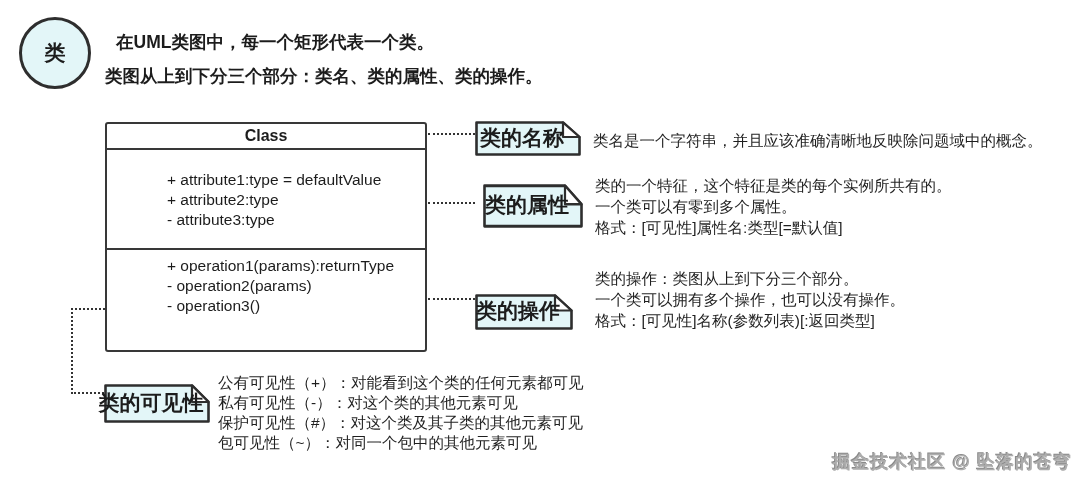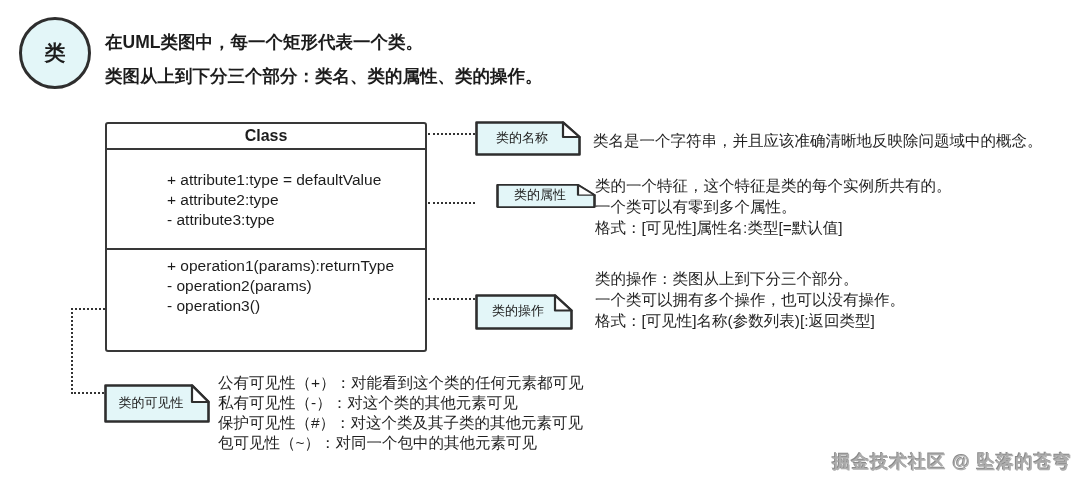--- a/index.html
+++ b/index.html
@@ -64,21 +64,21 @@
     white-space: nowrap;
     margin-left: 48px;
   }
 
   
   .note { display: block; }
   .note svg { position: absolute; left: 0; top: 0; width: 100%; height: 100%; }
   .note-text {
     position: absolute; left: 2px; right: 14px; top: 0; bottom: 2px;
     display: flex; align-items: center; justify-content: center;
-    font-weight: normal; font-size: 13px; white-space: nowrap;
+    font-weight: bold; font-size: 21px; white-space: nowrap;
   }
 
   
   .dot-h { border-top: 2.5px dotted #333333; height: 0; }
   .dot-v { border-left: 2.5px dotted #333333; width: 0; }
 
   
   .desc {
     font-size: 15.5px;
     line-height: 21px;
@@ -101,21 +101,21 @@
 </style>
 </head>
 <body>
 
 <div class="canvas">
 
   <div class="abs badge-circle">
     <span>类</span>
   </div>
 
-  <div class="abs title-line" style="top:30px;">在UML类图中，每一个矩形代表一个类。</div>
+  <div class="abs title-line" style="top:30px;margin-left:11px;">在UML类图中，每一个矩形代表一个类。</div>
   <div class="abs title-line" style="top:64px;">类图从上到下分三个部分：类名、类的属性、类的操作。</div>
 
   <div class="abs class-box">
     <div class="class-header">
       <span>Class</span>
     </div>
     <div class="class-attrs">
       <div class="member-line">+ attribute1:type = defaultValue</div>
       <div class="member-line">+ attribute2:type</div>
       <div class="member-line">- attribute3:type</div>
@@ -136,21 +136,21 @@
   <div class="abs dot-h" style="left:71px; top:392px; width:33px;"></div>
 
   <div class="abs note" style="left:475px; top:121px; width:106px; height:35px;">
     <svg viewBox="0 0 106 37" preserveAspectRatio="none">
       <polygon points="1.5,1.5 88,1.5 104.5,17 104.5,35.5 1.5,35.5" fill="#e3f6f8" stroke="#2e2e2e" stroke-width="2.6" stroke-linejoin="round"></polygon>
       <polygon points="88,1.5 88,17 104.5,17" fill="#ffffff" stroke="#2e2e2e" stroke-width="2.2" stroke-linejoin="round"></polygon>
     </svg>
     <span class="note-text">类的名称</span>
   </div>
 
-  <div class="abs note" style="left:496px; top:184px; width:100px; height:24px;text-align:center;">
+  <div class="abs note" style="left:483px; top:184px; width:100px; height:44px;text-align:center;">
     <svg viewBox="0 0 100 39" preserveAspectRatio="none">
       <polygon points="1.5,1.5 82,1.5 98.5,18 98.5,37.5 1.5,37.5" fill="#e3f6f8" stroke="#2e2e2e" stroke-width="2.6" stroke-linejoin="round"></polygon>
       <polygon points="82,1.5 82,18 98.5,18" fill="#ffffff" stroke="#2e2e2e" stroke-width="2.2" stroke-linejoin="round"></polygon>
     </svg>
     <span class="note-text">类的属性</span>
   </div>
 
   <div class="abs note" style="left:475px; top:294px; width:98px; height:36px;">
     <svg viewBox="0 0 98 38" preserveAspectRatio="none">
       <polygon points="1.5,1.5 80,1.5 96.5,17.5 96.5,36.5 1.5,36.5" fill="#e3f6f8" stroke="#2e2e2e" stroke-width="2.6" stroke-linejoin="round"></polygon>

